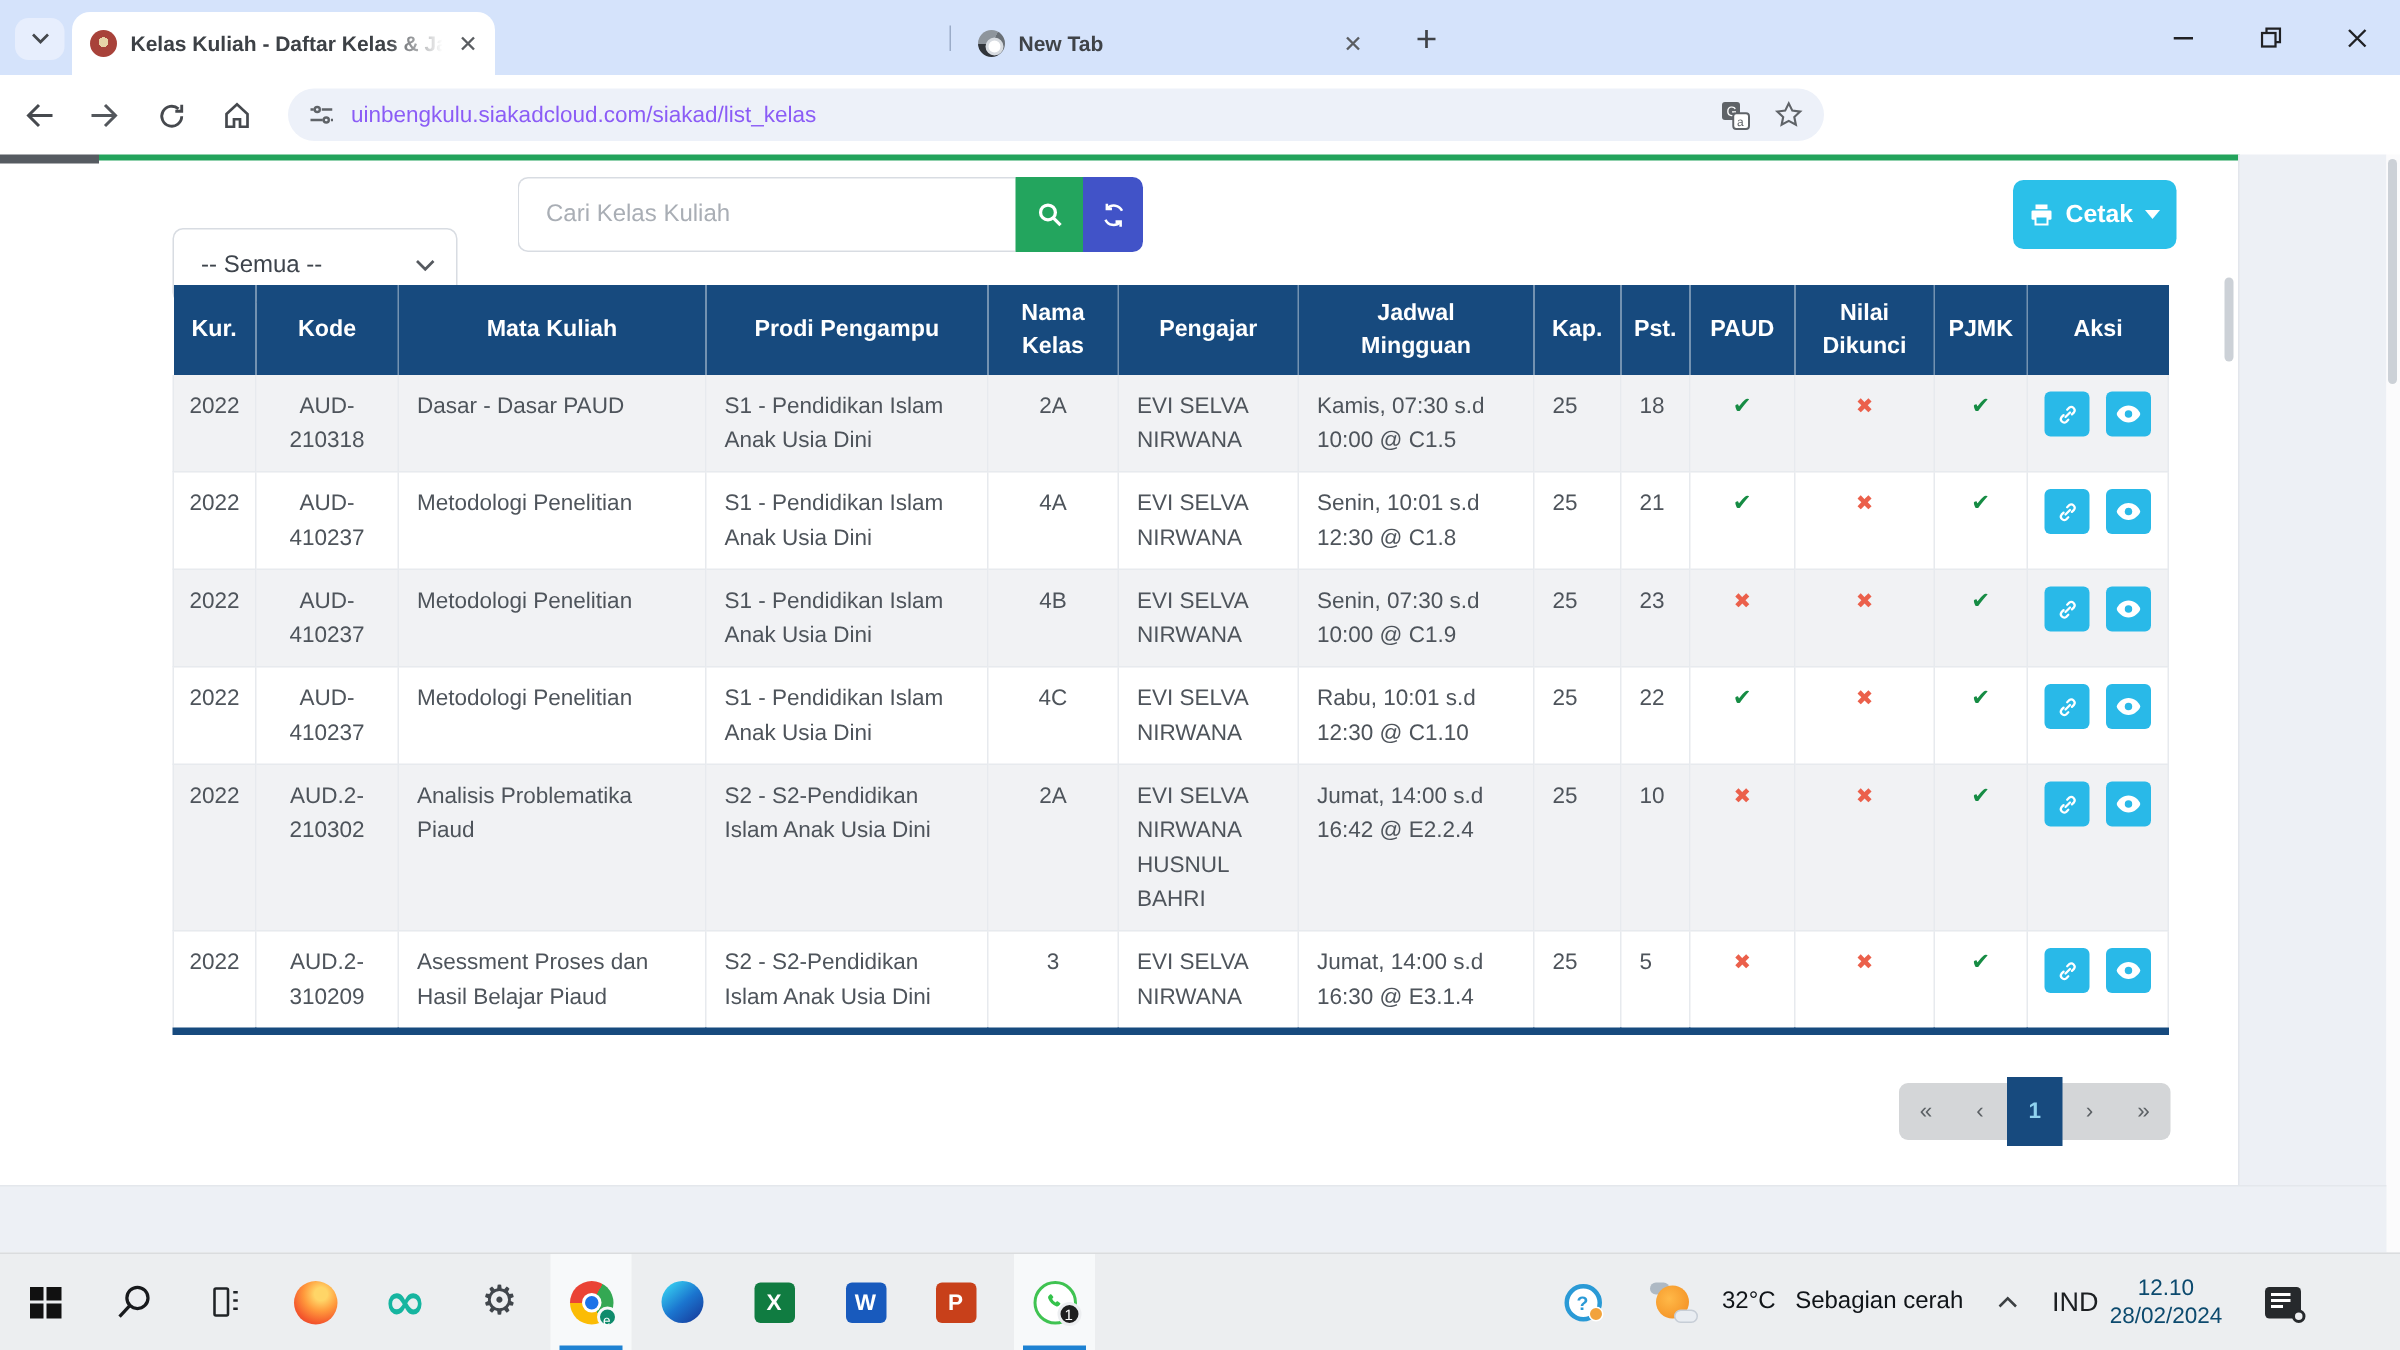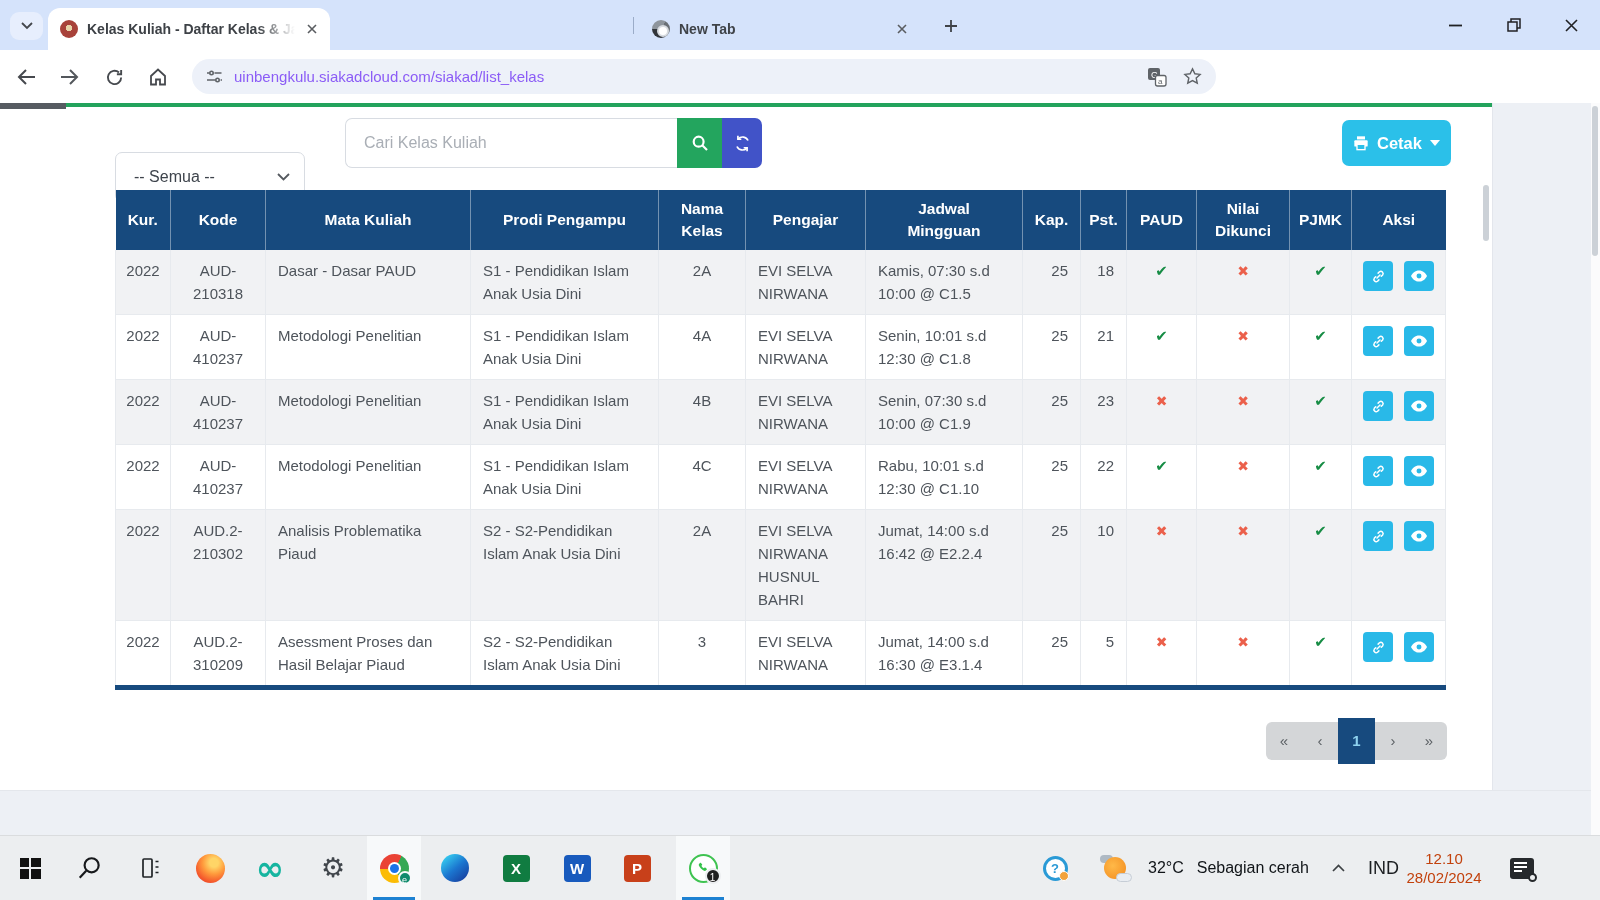--- a/index.html
+++ b/index.html
@@ -60,21 +60,21 @@
   .btn-cetak { position:absolute; left:1342px; top:17px; width:109px; height:46px; background:#2bc0e9; border-radius:7px; display:flex; align-items:center; justify-content:center; gap:8px; color:#fff; font-size:16.5px; font-weight:bold; }
 
   .tbl-wrap { position:absolute; left:115px; top:87px; width:1330px; }
   table { width:1330px; border-collapse:collapse; table-layout:fixed; border-bottom:5px solid #174a7e; }
   thead th { background:#174a7e; color:#fff; font-weight:bold; font-size:15.5px; height:60px; vertical-align:middle; text-align:center; white-space:pre-line; line-height:22px; border-right:1px solid rgba(255,255,255,.4); }
   thead th:last-child { border-right:none; }
   tbody td { font-size:15px; color:#4e545b; padding:9px 12px; vertical-align:top; border-right:1px solid #e7eaee; border-bottom:1px solid #e7eaee; line-height:23px; background:#fff; }
   tbody td:first-child { border-left:1px solid #e7eaee; }
   tbody tr.striped td { background:#f1f2f4; }
   td.c-center { text-align:center; padding-left:4px; padding-right:4px; }
-  td.num { text-align:right; }
+  td.num { text-align:left; }
   td.pre { white-space:pre-line; }
   .mark { font-weight:bold; font-size:15px; font-family:"DejaVu Sans",sans-serif; }
   .mark.check { color:#168c44; }
   .mark.cross { color:#eb604b; font-size:14px; }
   .act-btn { display:inline-flex; width:30px; height:30px; background:#29b9e8; border-radius:4px; align-items:center; justify-content:center; margin:2px 3px; vertical-align:middle; }
 
   .info-box { position:absolute; left:115px; top:619px; width:424px; height:38px; background:#e9f3fb; border-left:4px solid #a9cce6; font-size:15px; color:#4d545b; line-height:38px; padding-left:16px; }
   .paging { position:absolute; left:1266px; top:619px; height:38px; display:flex; background:#d4d6d8; border-radius:6px; }
   .pg-item { width:36px; text-align:center; line-height:38px; color:#5c6165; font-size:15px; }
   .pg-item.active { position:relative; top:-4px; height:46px; line-height:46px; width:37px; background:#174a7e; color:#8fd2ef; font-weight:bold; }
@@ -98,21 +98,21 @@
   .off-x { background:#107c41; } .off-w { background:#185abd; } .off-p { background:#c8401a; }
   .icon-wa { position:relative; width:29px; height:29px; border-radius:50%; background:#fff; border:2px solid #3fc351; display:flex; align-items:center; justify-content:center; }
   .wa-badge { position:absolute; right:-5px; bottom:-3px; width:16px; height:16px; border-radius:50%; background:#1f1f1f; color:#fff; font-size:10px; line-height:16px; text-align:center; border:2px solid #eceef0; }
   .tray-help { position:relative; width:25px; height:25px; border-radius:50%; background:#fff; border:3px solid #2a9ad6; color:#2a9ad6; font-weight:bold; font-size:13px; display:flex; align-items:center; justify-content:center; }
   .tray-help i { position:absolute; right:-4px; bottom:-3px; width:10px; height:10px; border-radius:50%; background:#f2a33c; border:1.5px solid #fff; }
   .weather-ic { position:relative; width:30px; height:28px; }
   .weather-ic .sun { position:absolute; left:4px; top:3px; width:22px; height:22px; border-radius:50%; background:radial-gradient(circle at 40% 40%, #ffb948, #f28a1e); }
   .weather-ic .cl1 { position:absolute; left:0; top:1px; width:13px; height:8px; border-radius:6px; background:#aeb9c4; }
   .weather-ic .cl2 { position:absolute; right:-2px; bottom:0; width:16px; height:9px; border-radius:7px; background:#e9edf2; border:1px solid #c6cdd6; }
   .tray-text { position:absolute; top:0; height:64px; display:flex; align-items:center; color:#101418; font-size:16px; }
-  .clock { position:absolute; left:1402px; top:0; width:84px; height:64px; display:flex; flex-direction:column; align-items:center; justify-content:center; color:#c2410c; font-size:15px; line-height:19px; }
+  .clock { position:absolute; left:1402px; top:0; width:84px; height:64px; display:flex; flex-direction:column; align-items:center; justify-content:center; color:#0c4a6e; font-size:15px; line-height:19px; }
   .action-ic { position:relative; width:24px; height:21px; background:#26292c; border-radius:3px; }
   .action-ic i { position:absolute; left:4px; width:13px; height:2px; background:#fff; }
   .action-ic u { position:absolute; right:-3px; bottom:-3px; width:9px; height:9px; border-radius:50%; border:2px solid #26292c; background:#eceef0; }
 </style>
 </head>
 <body>
 
 <div class="screen">
 
   <div class="titlebar">

